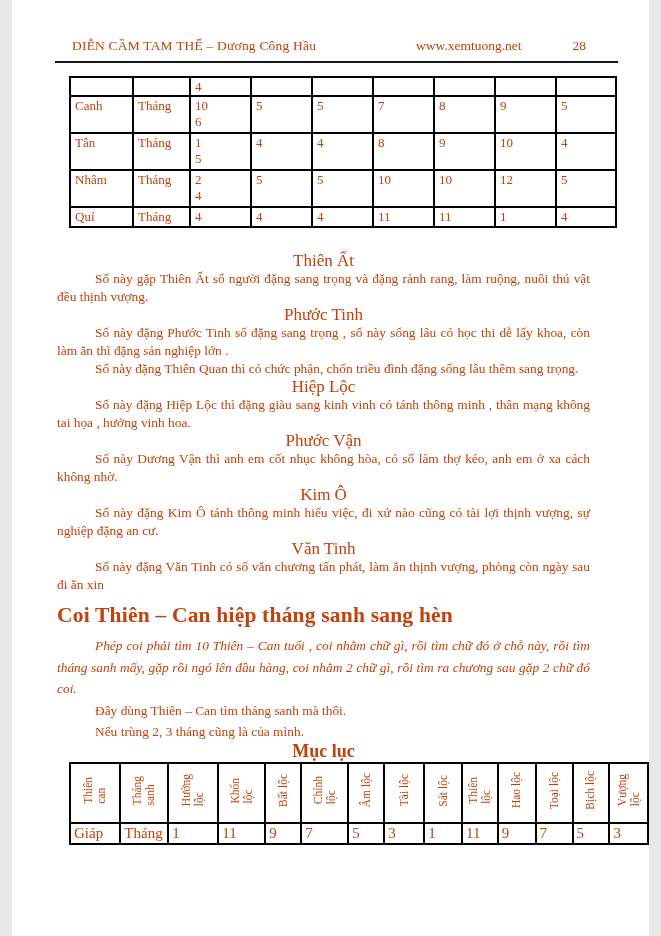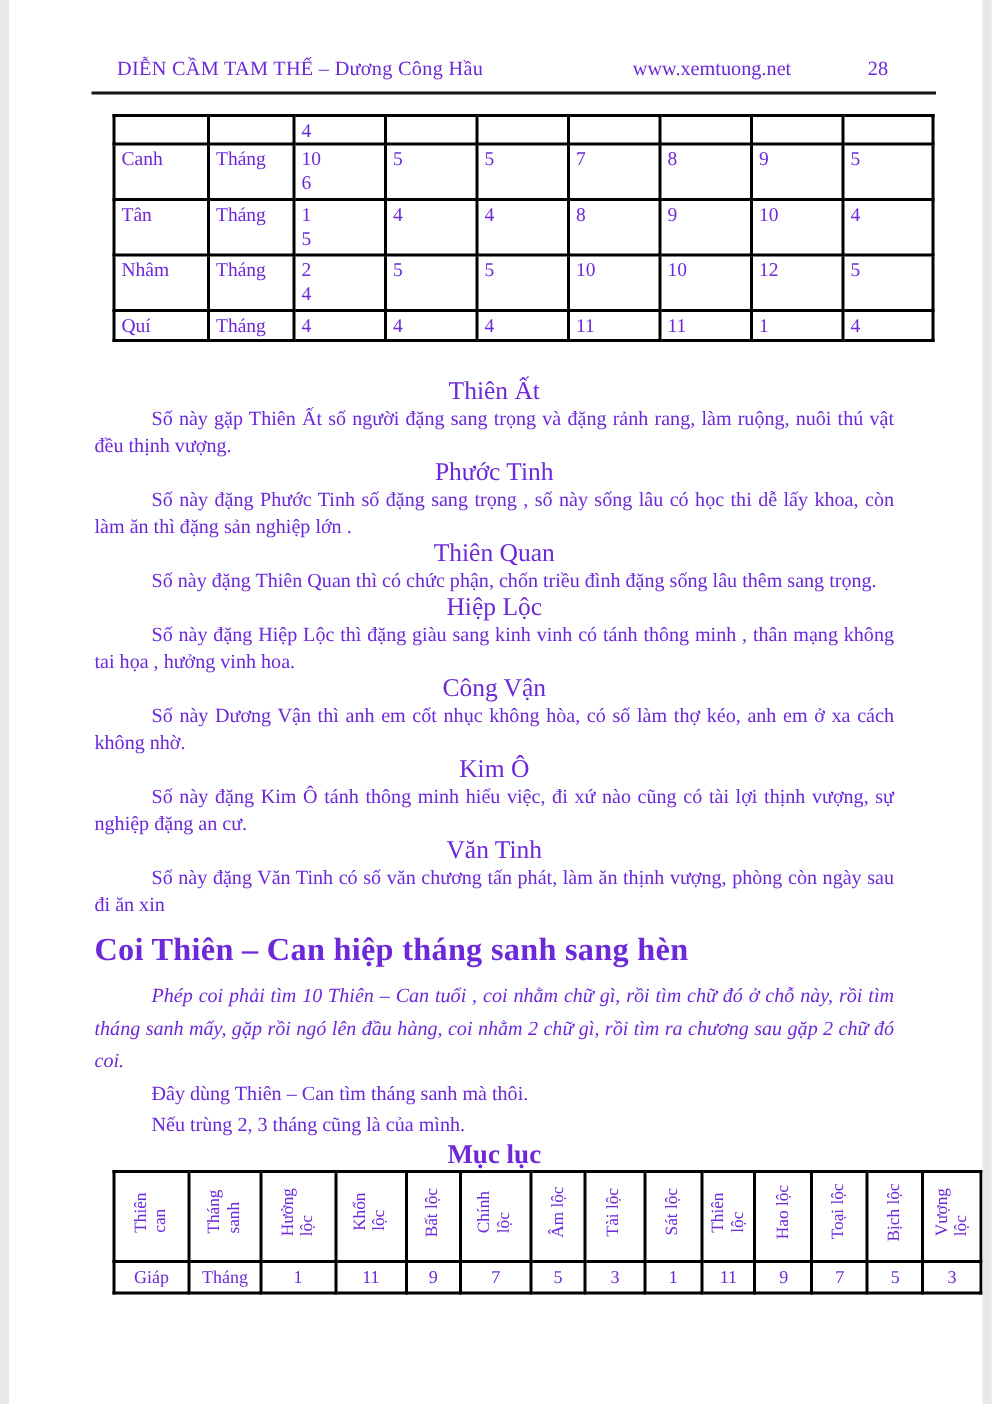--- a/index.html
+++ b/index.html
@@ -1,24 +1,23 @@
 <!DOCTYPE html>
 <html><head>
 <meta charset="utf-8">
 <style>
   html,body { margin:0; padding:0; background:#e8e8e8; }
   .page {
     position: relative;
     width: 637px; height: 936px;
     margin: 0 auto;
     background: #ffffff;
-    color: #6d28d9;
+    color: #c2410c;
     font-family: "Liberation Serif", "DejaVu Serif", serif;
     overflow: hidden;
-    padding-left: 12px;
   }
   
   .page-header {
     display: flex; align-items: baseline;
     margin: 38px 30px 0 43px;
     font-size: 13.5px;
   }
   .page-header .doc-title { padding-left: 17px; letter-spacing: .2px; }
   .page-header .spacer { flex: 1; }
   .page-header .site { }
@@ -59,25 +58,25 @@
     display: inline-block;
     writing-mode: vertical-rl;
     transform: rotate(180deg);
     white-space: pre-line;
     font-size: 11.5px;
     line-height: 13px;
     max-height: 53px;
     text-align: left;
   }
   .t-bottom td {
-    font-size: 12px;
+    font-size: 15px;
     height: 19px;
     padding: 0 3px;
     vertical-align: middle;
-    text-align: center;
+    text-align: left;
   }
   
   .content {
     margin: 24px 59px 0 45px;
     font-size: 13.4px;
     text-align: justify;
   }
   .sec-head {
     margin: 0; font-size: 17px; font-weight: normal;
     text-align: center; line-height: 18px;
@@ -182,27 +181,26 @@
     </table>
 
   <div class="content">
 
     <h3 class="sec-head">Thiên Ất</h3>
     <p class="sec-body">Số này gặp Thiên Ất số người đặng sang trọng và đặng rảnh rang, làm ruộng, nuôi thú vật đều thịnh vượng.</p>
 
     <h3 class="sec-head">Phước Tinh</h3>
     <p class="sec-body">Số này đặng Phước Tinh số đặng sang trọng , số này sống lâu có học thi dễ lấy khoa, còn làm ăn thì đặng sản nghiệp lớn .</p>
 
-    <h3 class="sec-head">Thiên Quan</h3>
     <p class="sec-body">Số này đặng Thiên Quan thì có chức phận, chốn triều đình đặng sống lâu thêm sang trọng.</p>
 
     <h3 class="sec-head">Hiệp Lộc</h3>
     <p class="sec-body">Số này đặng Hiệp Lộc thì đặng giàu sang kinh vinh có tánh thông minh , thân mạng không tai họa , hưởng vinh hoa.</p>
 
-    <h3 class="sec-head">Công Vận</h3>
+    <h3 class="sec-head">Phước Vận</h3>
     <p class="sec-body">Số này Dương Vận thì anh em cốt nhục không hòa, có số làm thợ kéo, anh em ở xa cách không nhờ.</p>
 
     <h3 class="sec-head">Kim Ô</h3>
     <p class="sec-body">Số này đặng Kim Ô tánh thông minh hiểu việc, đi xứ nào cũng có tài lợi thịnh vượng, sự nghiệp đặng an cư.</p>
 
     <h3 class="sec-head">Văn Tinh</h3>
     <p class="sec-body">Số này đặng Văn Tinh có số văn chương tấn phát, làm ăn thịnh vượng, phòng còn ngày sau đi ăn xin</p>
 
     <h1 class="chapter-title">Coi Thiên – Can hiệp tháng sanh sang hèn</h1>
     <p class="para">Phép coi phải tìm 10 Thiên – Can tuổi , coi nhằm chữ gì, rồi tìm chữ đó ở chỗ này, rồi tìm tháng sanh mấy, gặp rồi ngó lên đầu hàng, coi nhằm 2 chữ gì, rồi tìm ra chương sau gặp 2 chữ đó coi.</p>

